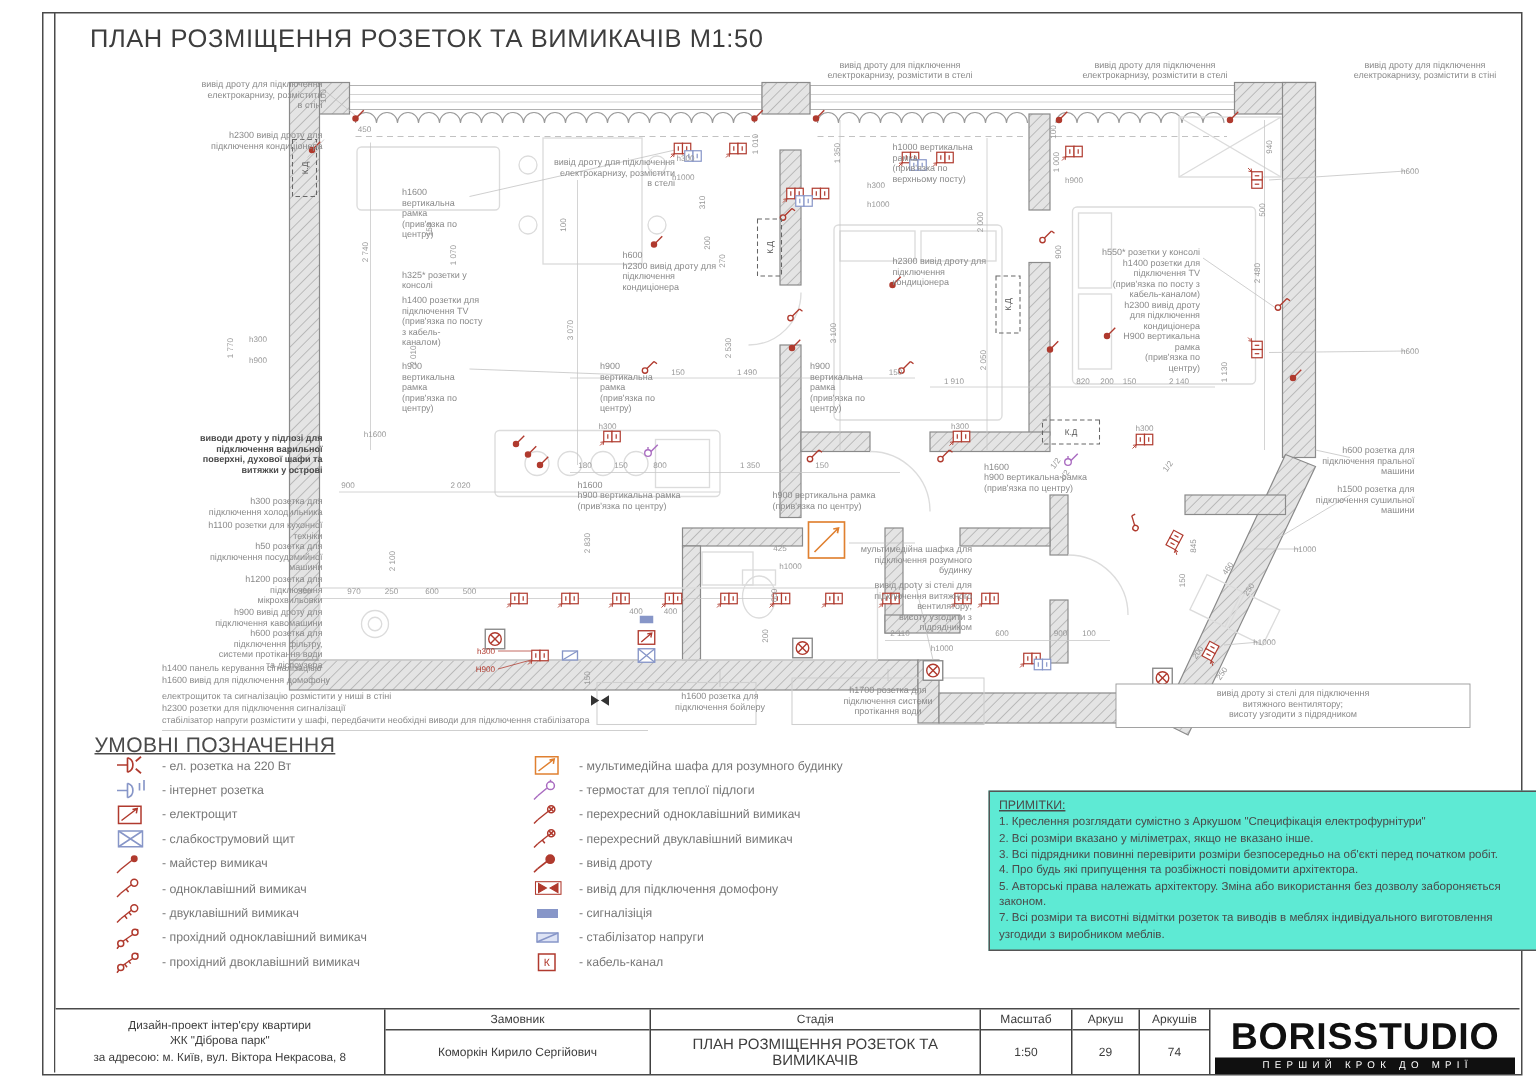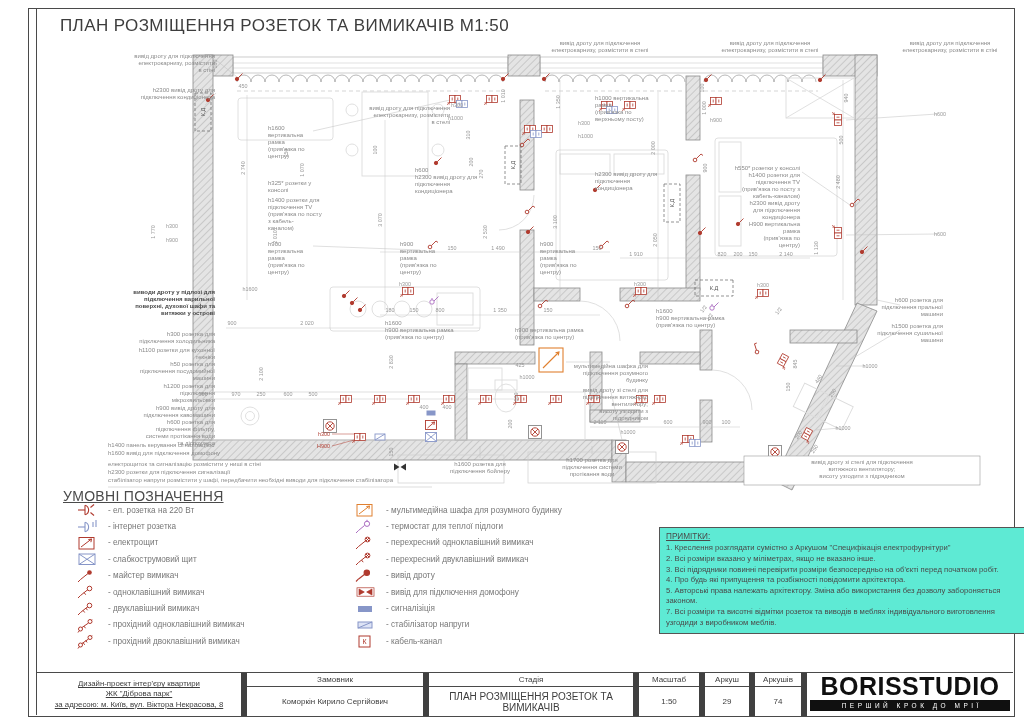--- a/index.html
+++ b/index.html
@@ -15,27 +15,27 @@
   .litem{display:flex;align-items:center;height:16.4px;gap:9px;}
   .litem svg{flex:none;}
   .llabel{font-size:8.2px;color:#777;white-space:nowrap;}
   
   #notes{position:absolute;left:659px;top:527px;width:349px;border:1px solid #555;
     padding:3px 16px 5px 6px;font-size:7.7px;line-height:1.38;color:#4a4a4a;background:#5eead4;}
   #notes .hd{font-size:8.2px;text-decoration:underline;margin-bottom:1px;}
   
   #tblock{position:absolute;left:37px;top:672px;width:976px;height:43px;background:#fff;
     border-top:1.2px solid #4a4a4a;display:flex;color:#3d3d3d;}
-  .tb-cell{border-left:6px solid #404040;display:flex;flex-direction:column;min-width:0;}
-  .tb-cell:first-child{border-left:none;text-decoration:underline;}
+  .tb-cell{border-left:1px solid #404040;display:flex;flex-direction:column;min-width:0;}
+  .tb-cell:first-child{border-left:none;}
   .tb-head{height:13px;border-bottom:1px solid #4a4a4a;font-size:8px;display:flex;align-items:center;justify-content:center;}
   .tb-val{flex:1;display:flex;align-items:center;justify-content:center;font-size:8px;text-align:center;}
   #tb-project{width:252px;justify-content:center;font-size:7.8px;line-height:1.3;text-align:center;}
   #tb-client{width:176px;} #tb-stage{flex:1;} #tb-scale{width:60px;} #tb-sheet{width:44px;} #tb-sheets{width:46px;}
-  #tb-logo{width:206px;align-items:center;justify-content:flex-start;padding-top:1px;}
+  #tb-logo{width:206px;align-items:center;justify-content:flex-end;padding-top:1px;}
   #logo-text{font-size:25px;font-weight:800;letter-spacing:.5px;line-height:1;color:#101010;}
   #logo-bar{background:#101010;color:#fff;font-size:6.5px;letter-spacing:3.5px;text-align:center;
     padding:2px 0 2px 3.5px;width:196px;margin-top:1px;}
   #tb-stage .tb-val{font-size:10px;}
 </style>
 </head>
 <body>
 
 <div id="frame"></div>
 <div id="spine"></div>

